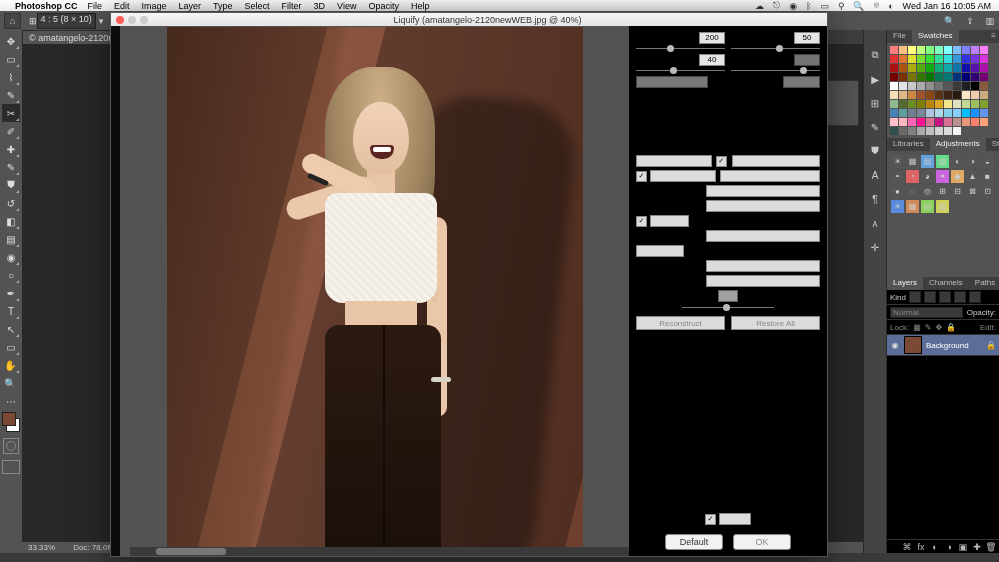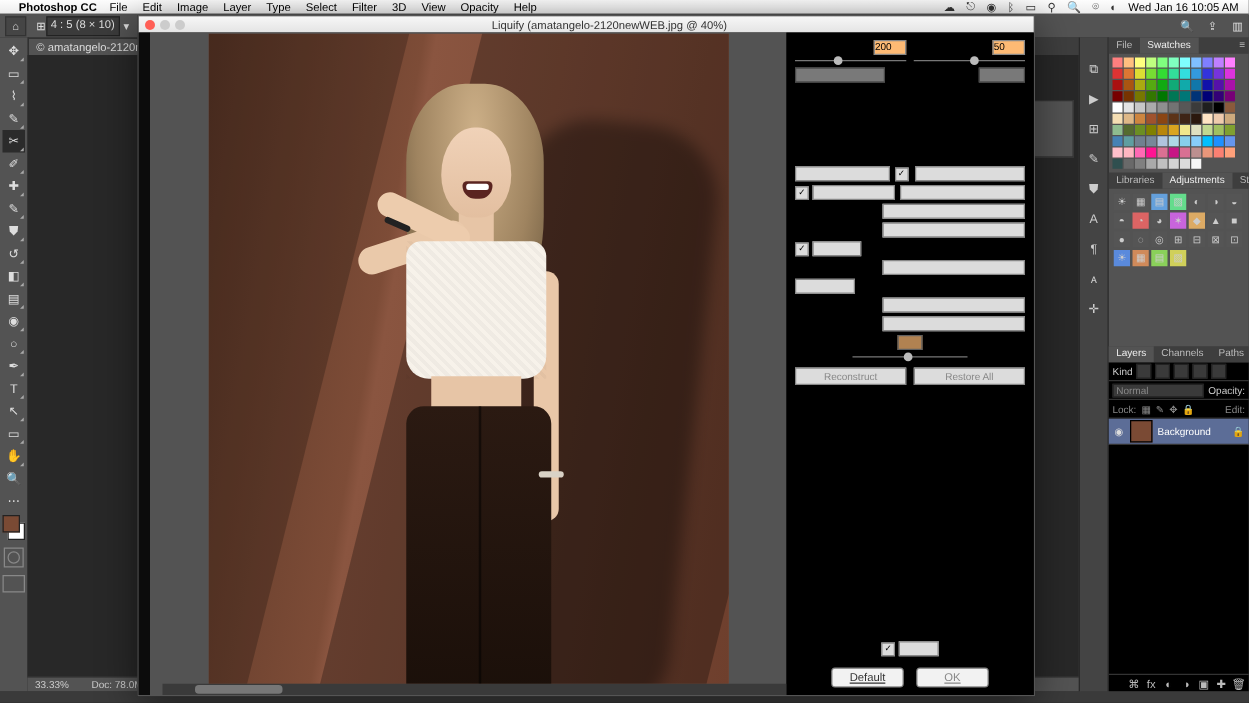--- a/index.html
+++ b/index.html
@@ -82,31 +82,31 @@
 .liq-tools{width:9px;background:#0c0c0c;}
 .liq-canvas-wrap{flex:1;background:#535353;display:flex;align-items:flex-start;justify-content:center;padding:1px;position:relative;}
 .liq-canvas{width:416px;height:520px;position:relative;overflow:hidden;background:#7a4a34;}
 .liq-scroll-h{position:absolute;bottom:0;left:10px;right:0;height:9px;background:#3a3a3a;}
 .liq-scroll-h .thumb{position:absolute;left:26px;width:70px;top:1px;bottom:1px;background:#777;border-radius:3px;}
 .liq-right{width:184px;background:#000;padding:6px 7px 6px 7px;display:flex;flex-direction:column;font-size:8px;color:#ccc;}
 .liq-group{margin-bottom:8px;}
 .liq-row{display:flex;align-items:center;margin-bottom:3px;}
 .liq-row.cols{gap:6px;}
 .liq-row .half{flex:1;display:flex;flex-direction:column;}
-.liq-row .num-box{width:24px;height:10px;background:#fdba74;color:#000;font-size:8px;text-align:left;line-height:10px;border:1px solid #888;}
+.liq-row .num-box{width:24px;height:10px;background:#e5e5e5;color:#000;font-size:8px;text-align:center;line-height:10px;border:1px solid #888;}
 .slider{height:5px;position:relative;margin-top:2px;}
 .slider .track{position:absolute;top:2px;left:0;right:0;height:1px;background:#777;}
 .slider .knob{position:absolute;top:-1px;width:7px;height:7px;background:#bbb;border-radius:50%;}
 .liq-input-wide{height:10px;background:#dcdcdc;border:1px solid #888;}
 .liq-btn-sm{height:12px;background:#dcdcdc;border:1px solid #888;color:#333;font-size:8px;display:flex;align-items:center;justify-content:center;padding:0 5px;}
 .liq-checkbox{width:9px;height:9px;background:#dcdcdc;border:1px solid #888;display:inline-flex;align-items:center;justify-content:center;color:#000;font-size:7px;margin-right:3px;}
 .liq-dropdown{height:10px;background:#dcdcdc;border:1px solid #888;}
 .liq-wide-btn{flex:1;height:12px;background:#dcdcdc;border:1px solid #888;color:#888;font-size:8px;display:flex;align-items:center;justify-content:center;}
 .liq-footer{margin-top:auto;display:flex;gap:10px;justify-content:center;padding-top:6px;}
-.liq-footer .fbtn{width:56px;height:14px;background:#f2f2f2;border:1px solid #888;border-radius:3px;color:#333;font-size:9px;display:flex;align-items:center;justify-content:center;text-decoration:underline;}
+.liq-footer .fbtn{width:56px;height:14px;background:#f2f2f2;border:1px solid #888;border-radius:3px;color:#333;font-size:9px;display:flex;align-items:center;justify-content:center;}
 .liq-footer .fbtn.ok{color:#888;}
 
 .portrait{position:absolute;inset:0;background:linear-gradient(100deg,#5a3626 0%,#7d4c37 34%,#8a5540 36%,#6e3f2d 100%);} 
 .portrait .shadow-diag{position:absolute;top:-40px;right:-30px;width:300px;height:700px;background:rgba(0,0,0,.28);transform:rotate(14deg);}
 .portrait .shadow-diag2{position:absolute;top:-40px;left:-120px;width:200px;height:700px;background:rgba(0,0,0,.22);transform:rotate(14deg);}
 .portrait .body{position:absolute;left:50%;top:40px;transform:translateX(-50%);width:240px;height:470px;}
 .portrait .hair{position:absolute;top:0;left:70px;width:110px;height:200px;background:radial-gradient(ellipse at 50% 20%,#cdb088,#9f8460 60%,#6d5a3f);border-radius:60px 60px 70px 70px/80px 80px 120px 120px;}
 .portrait .face{position:absolute;top:35px;left:98px;width:56px;height:72px;background:linear-gradient(#f0d2b8,#e3bfa0);border-radius:50% 50% 46% 46%/55% 55% 50% 50%;}
 .portrait .mouth{position:absolute;top:78px;left:115px;width:24px;height:14px;background:#5a2420;border-radius:4px 4px 12px 12px;}
 .portrait .mouth::after{content:"";position:absolute;top:2px;left:3px;right:3px;height:5px;background:#fff;border-radius:2px;}
@@ -481,20 +481,40 @@
           <div class="half">
             <div style="display:flex;justify-content:flex-end">
                 <div class="num-box">50</div>
               </div>
             <div class="slider">
                 <div class="track"></div>
                 <div class="knob" style="left:50%"></div>
               </div>
           </div>
         </div>
+        <div class="liq-row cols">
+          <div class="half">
+            <div style="display:flex;justify-content:flex-end">
+                <div class="num-box">40</div>
+              </div>
+            <div class="slider">
+                <div class="track"></div>
+                <div class="knob" style="left:38%"></div>
+              </div>
+          </div>
+          <div class="half">
+            <div style="display:flex;justify-content:flex-end">
+                <div class="num-box" style="opacity:.5"></div>
+              </div>
+            <div class="slider">
+                <div class="track"></div>
+                <div class="knob" style="left:78%"></div>
+              </div>
+          </div>
+        </div>
         <div class="liq-row">
           <div class="liq-dropdown" style="flex:.4;margin-right:4px;opacity:.55"></div>
           <div class="liq-dropdown" style="flex:.2;margin-left:auto;opacity:.55"></div>
         </div>
       </div>
 
       <div style="height:56px"></div>
 
       <div class="liq-group">
         <div class="liq-row">

